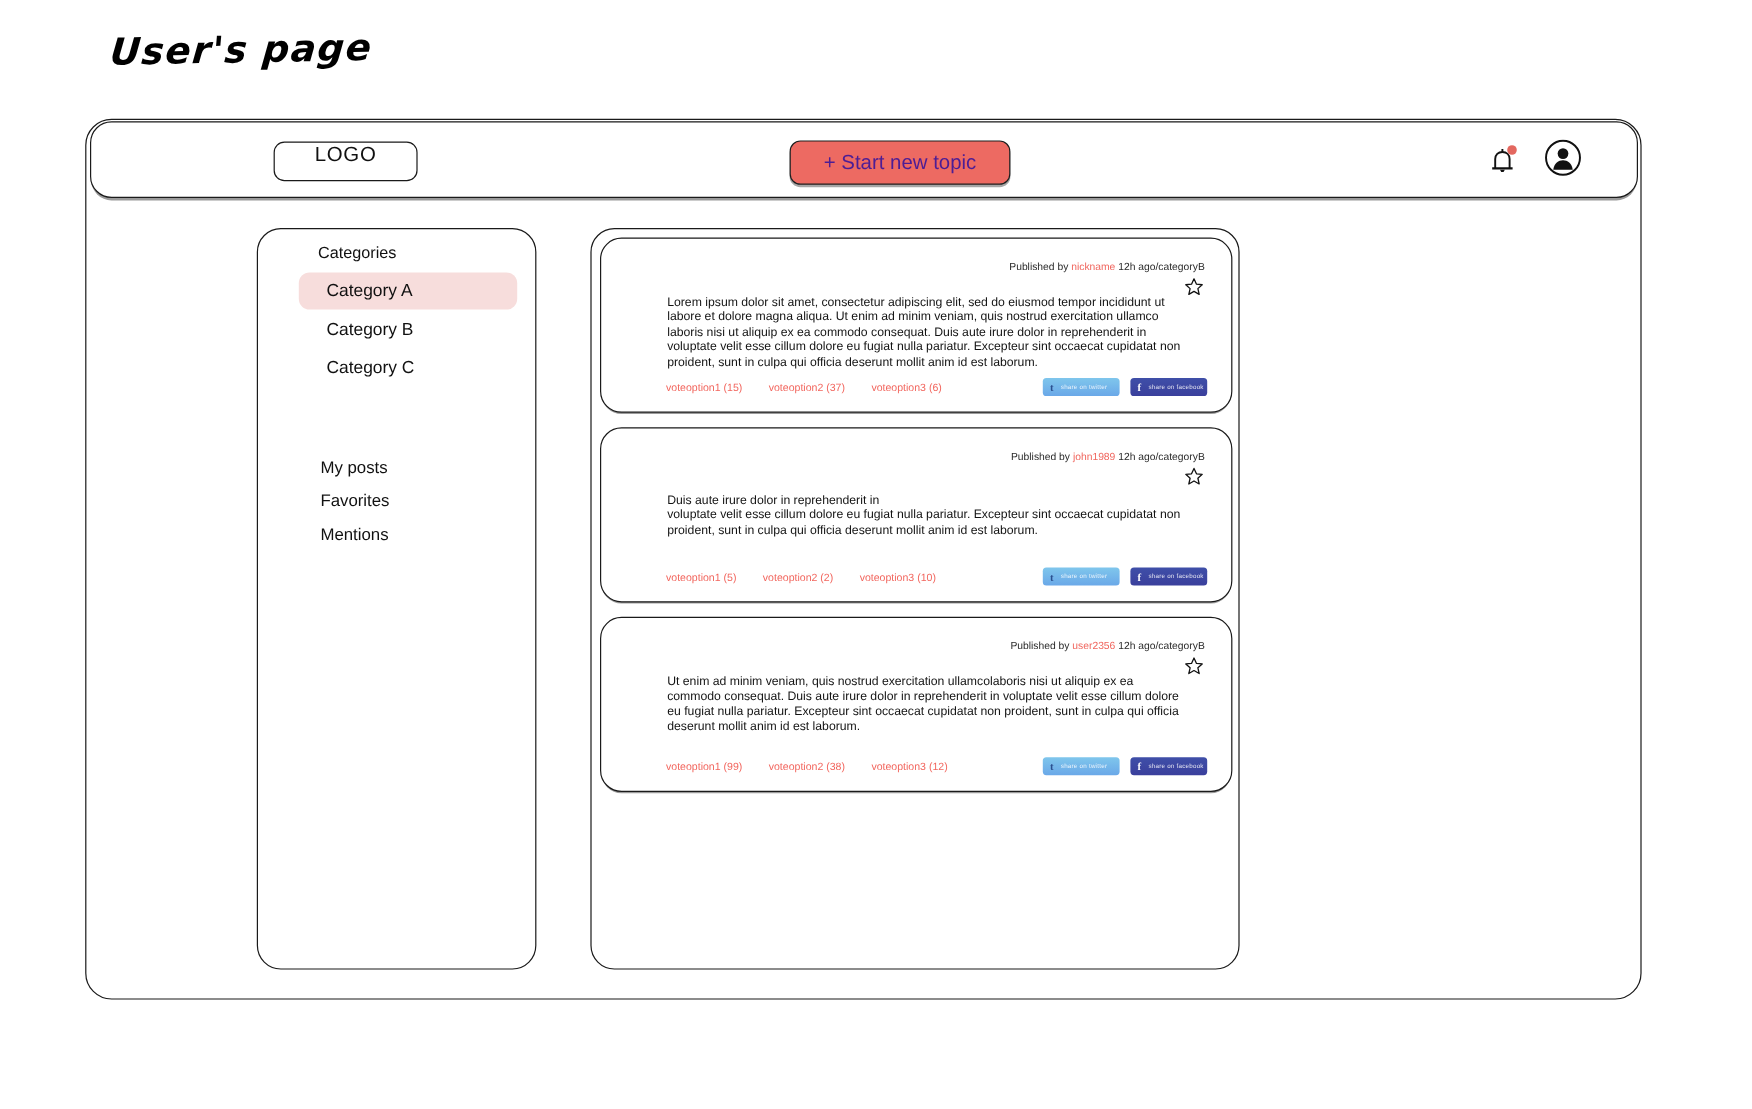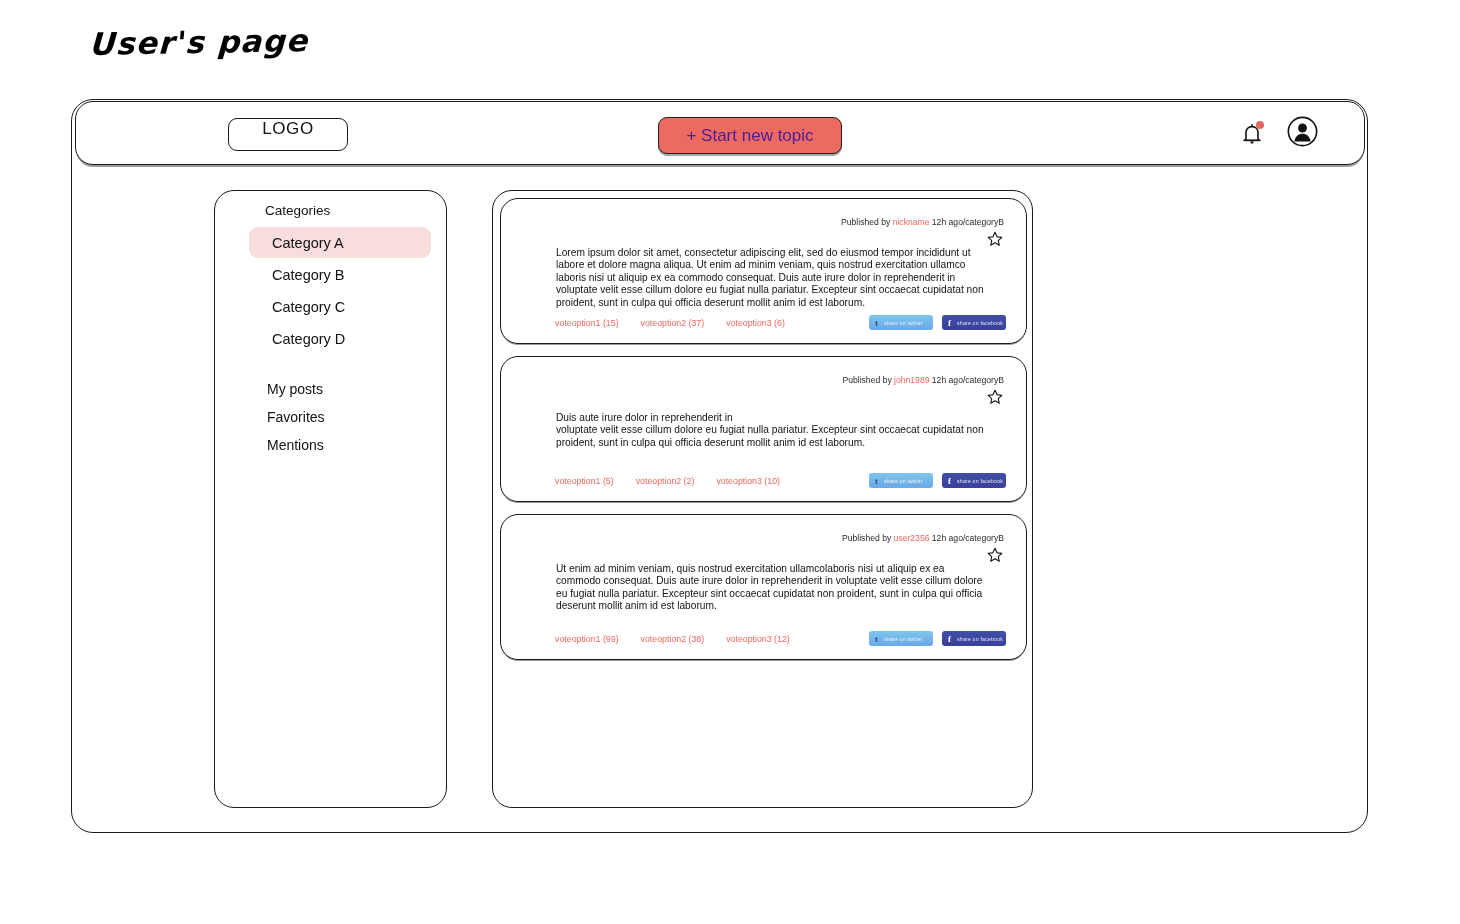--- a/index.html
+++ b/index.html
@@ -338,23 +338,20 @@
 
   <div class="cat-list">
     <div class="cat-item active">
       <span>Category A</span>
     </div>
     <div class="cat-item">
       <span>Category B</span>
     </div>
     <div class="cat-item">
       <span>Category C</span>
-    </div>
-    <div class="cat-item">
-      <span>Category D</span>
     </div>
   </div>
 
   <div class="nav-list">
     <div class="nav-item">
       <span>My posts</span>
     </div>
     <div class="nav-item">
       <span>Favorites</span>
     </div>

